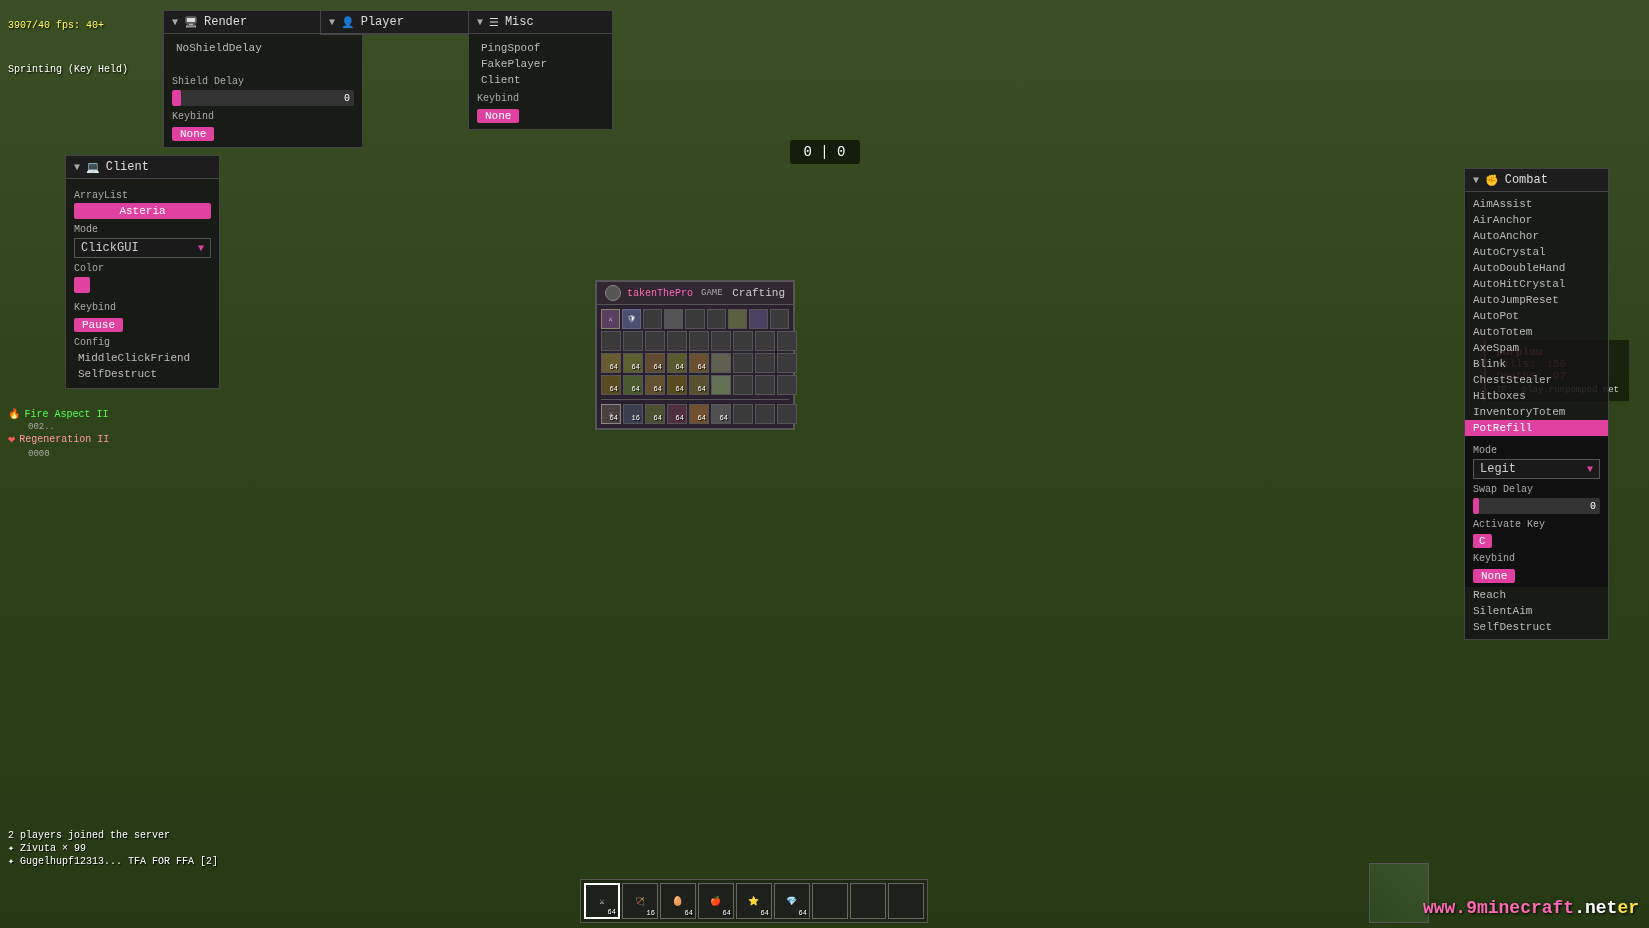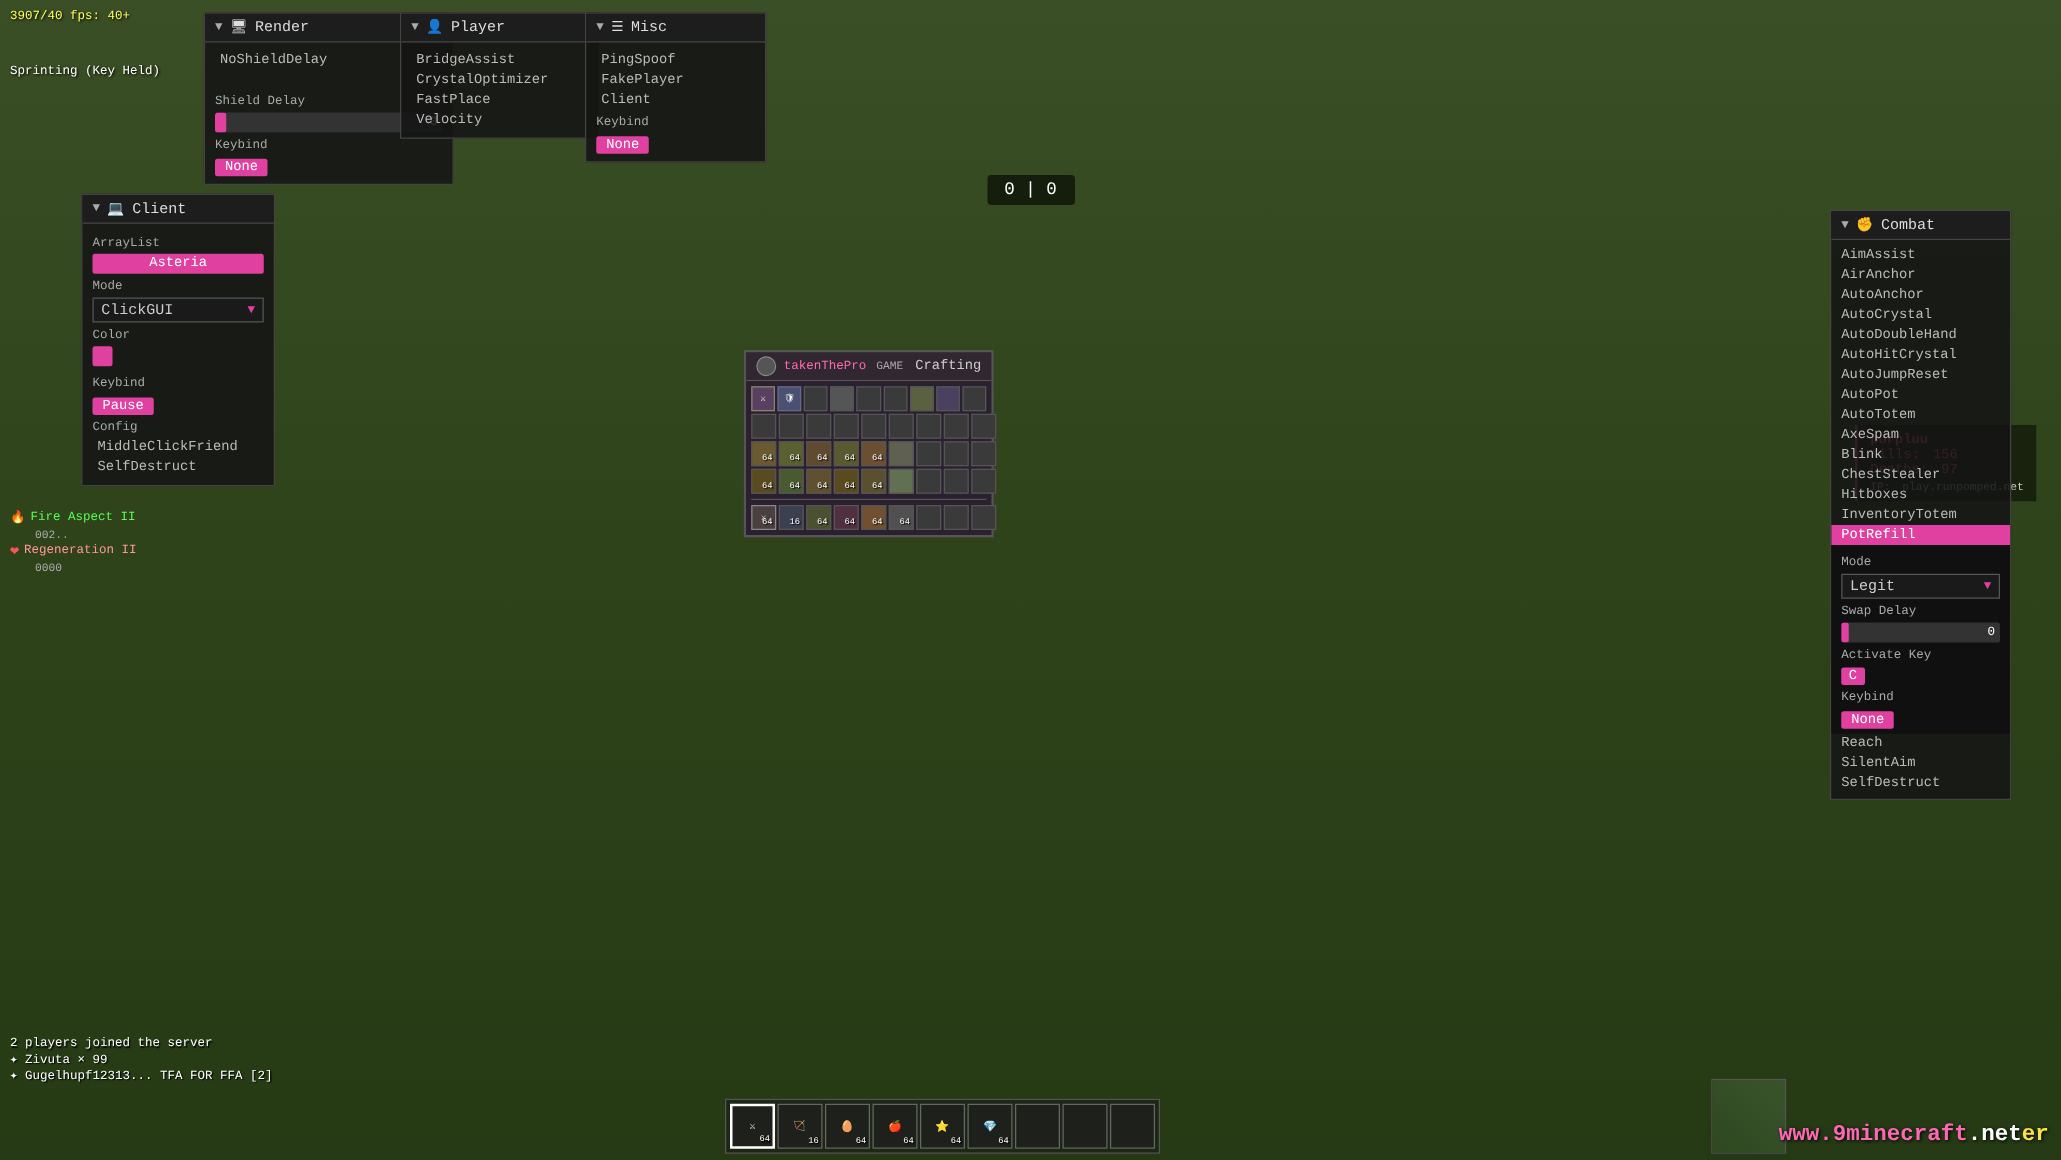--- a/index.html
+++ b/index.html
@@ -28,20 +28,21 @@
       z-index: 1;
     }
 
     
     .hud {
       position: absolute;
       z-index: 2;
       color: #fff;
       text-shadow: 1px 1px 2px #000;
       font-size: 11px;
+      margin-top: 12px;
     }
 
     .fps-info {
       top: 8px; left: 8px;
       font-size: 10px;
       color: #ffff55;
     }
 
     .sprint-info {
       top: 52px; left: 8px;
@@ -418,34 +419,20 @@
     <div class="pink-btn">None</div>
   </div>
 </div>
 
 <div class="panel player-panel">
   <div class="panel-header">
     <span class="arrow">▼</span>
     <span style="font-size:11px;">👤</span>
     <span>Player</span>
   </div>
-  <div class="panel-content">
-    <div class="panel-item">
-      <span>BridgeAssist</span>
-    </div>
-    <div class="panel-item">
-      <span>CrystalOptimizer</span>
-    </div>
-    <div class="panel-item">
-      <span>FastPlace</span>
-    </div>
-    <div class="panel-item">
-      <span>Velocity</span>
-    </div>
-  </div>
 </div>
 
 <div class="panel misc-panel">
   <div class="panel-header">
     <span class="arrow">▼</span>
     <span style="font-size:11px;">☰</span>
     <span>Misc</span>
   </div>
   <div class="panel-content">
     <div class="panel-item">

